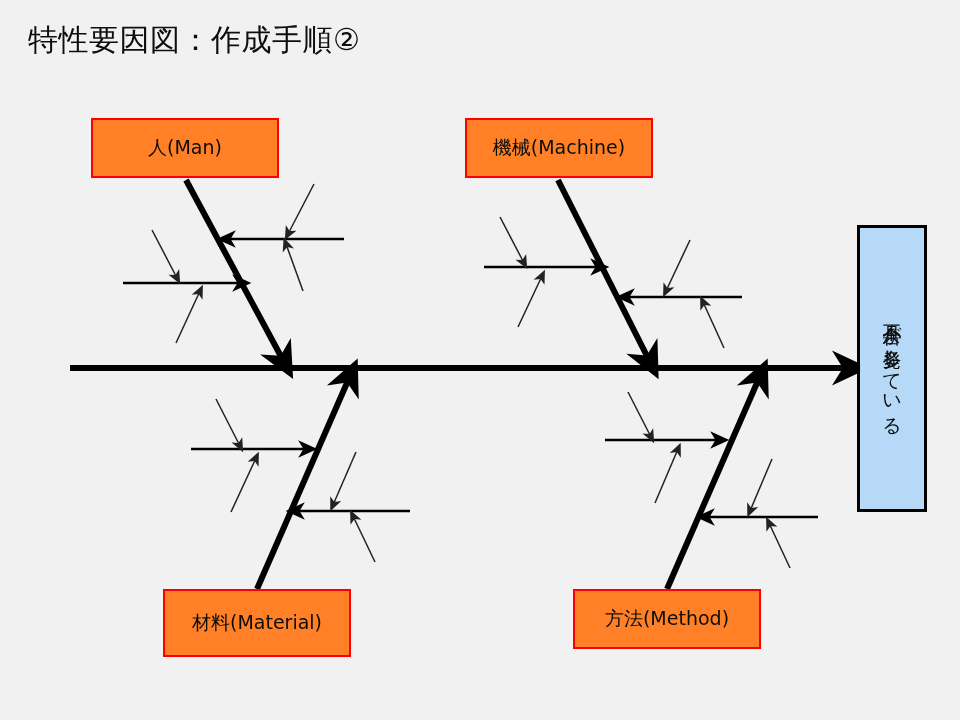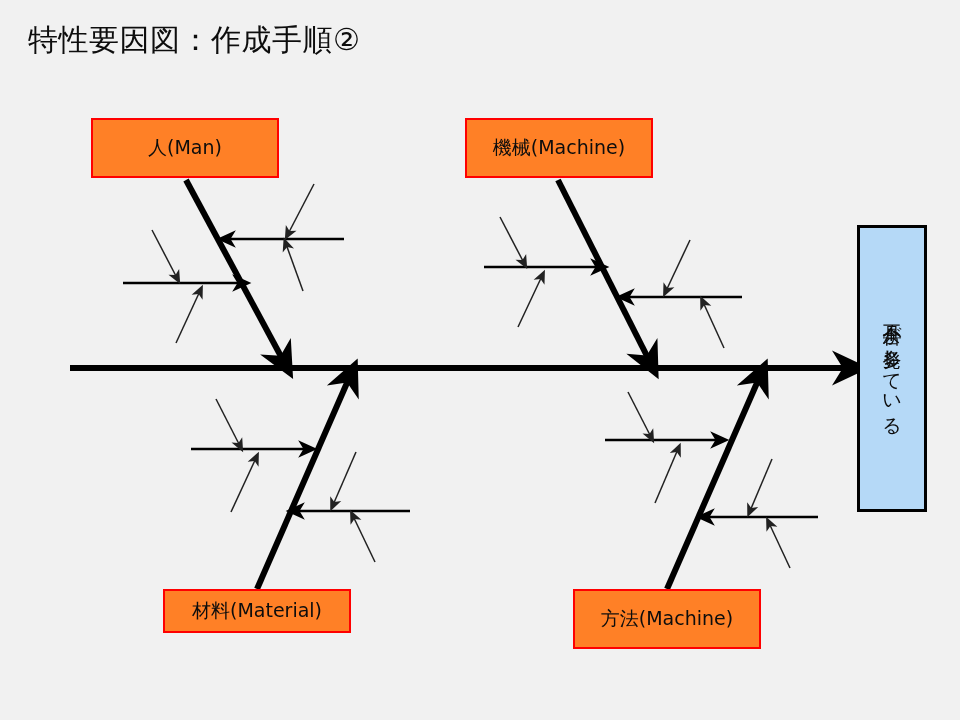--- a/index.html
+++ b/index.html
@@ -160,25 +160,25 @@
   </svg>
 
   <div class="cause-box-label" id="box-machine" style="left:453px; top:118px; width:188px; height:60px;">
     <span>機械(Machine)</span>
   </div>
 
   <div class="cause-box-label" id="box-man" style="left:79px; top:118px; width:188px; height:60px;">
     <span>人(Man)</span>
   </div>
 
-  <div class="cause-box-label" id="box-material" style="left:151px; top:589px; width:188px; height:44px;">
+  <div class="cause-box-label" id="box-material" style="left:151px; top:589px; width:188px; height:68px;">
     <span>材料(Material)</span>
   </div>
 
   <div class="cause-box-label" id="box-method" style="left:561px; top:589px; width:188px; height:60px;">
-    <span>方法(Machine)</span>
+    <span>方法(Method)</span>
   </div>
 
   <div id="effect-box">
     <span class="vtext">不具合が多発している</span>
   </div>
 
 </div>
 
 </body></html>

